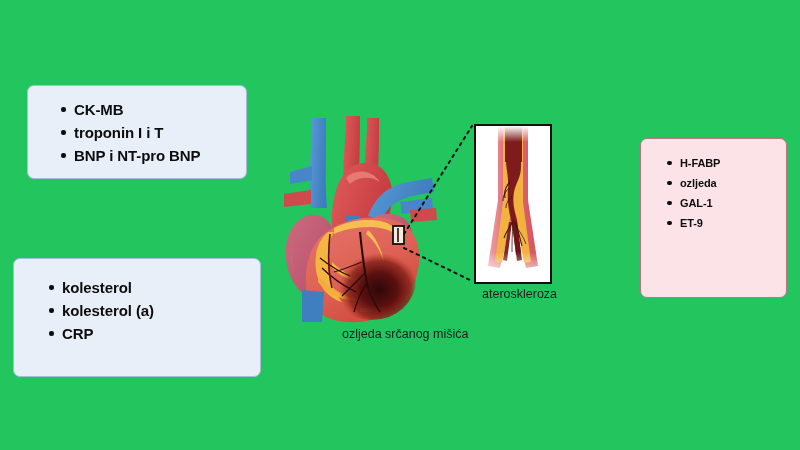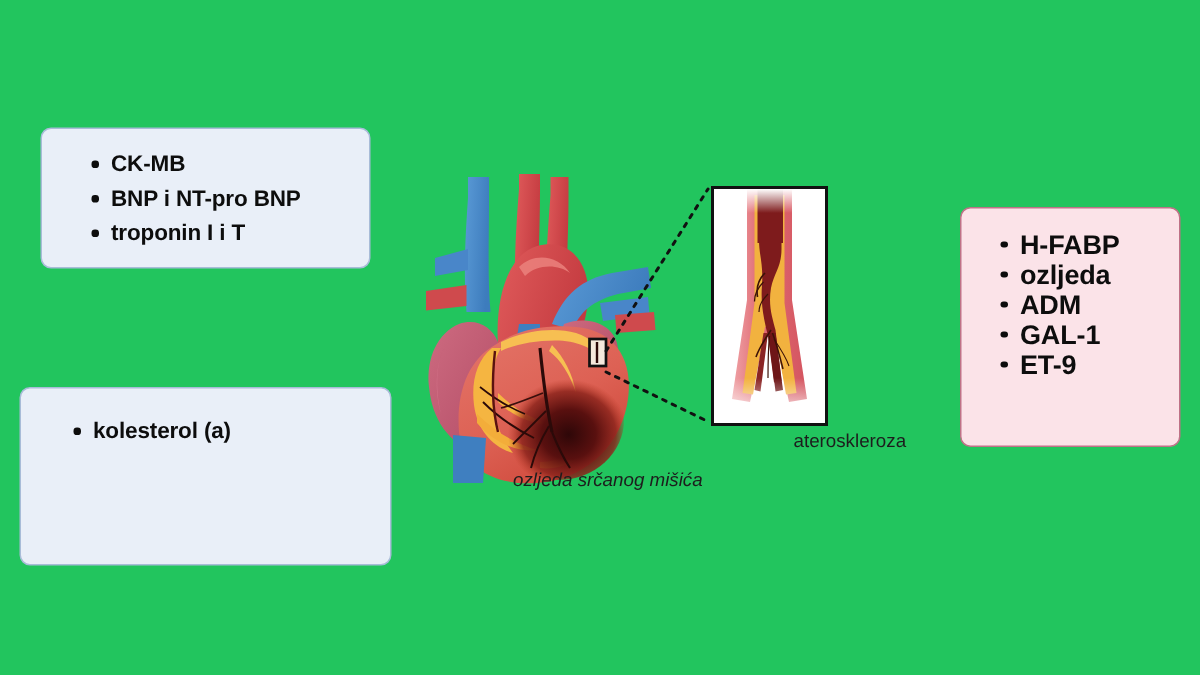--- a/index.html
+++ b/index.html
@@ -60,32 +60,32 @@
   #box-cardiac li { font-size: 15px; font-weight: bold; line-height: 23px; letter-spacing: -0.1px; }
 
   
   #box-lipid { left: 13px; top: 258px; width: 248px; height: 119px; }
   #box-lipid ul { margin: 17px 0 0 48px; }
   #box-lipid li { font-size: 15px; font-weight: bold; line-height: 23px; letter-spacing: -0.1px; }
 
   
   #box-novel { left: 640px; top: 138px; width: 147px; height: 160px; }
   #box-novel ul { margin: 14px 0 0 39px; }
-  #box-novel li { font-size: 18px; font-weight: bold; line-height: 20px; letter-spacing: -0.1px; }
+  #box-novel li { font-size: 11px; font-weight: bold; line-height: 20px; letter-spacing: -0.1px; }
 
   
   .caption {
     position: absolute;
     font-size: 12.5px;
     color: #1d1d1d;
     white-space: nowrap;
     font-weight: normal;
   }
-  #caption-myocardial { left: 342px; top: 313px; font-style: italic; }
-  #caption-atherosclerosis { left: 529px; top: 287px; }
+  #caption-myocardial { left: 342px; top: 327px; }
+  #caption-atherosclerosis { left: 482px; top: 287px; }
 
   
   #heart-figure {
     position: absolute;
     left: 272px;
     top: 112px;
     width: 170px;
     height: 212px;
   }
   #athero-panel {
@@ -108,36 +108,37 @@
   svg { display: block; }
 </style>
 </head>
 <body>
 
 <div id="canvas">
 
   <div class="box blue" id="box-cardiac">
     <ul>
       <li><span class="bullet"></span><span>CK-MB</span></li>
+      <li><span class="bullet"></span><span>troponin I i T</span></li>
       <li><span class="bullet"></span><span>BNP i NT-pro BNP</span></li>
-      <li><span class="bullet"></span><span>troponin I i T</span></li>
     </ul>
   </div>
 
   <div class="box blue" id="box-lipid">
     <ul>
+      <li><span class="bullet"></span><span>kolesterol</span></li>
       <li><span class="bullet"></span><span>kolesterol (a)</span></li>
+      <li><span class="bullet"></span><span>CRP</span></li>
     </ul>
   </div>
 
   <div class="box pink" id="box-novel">
     <ul>
       <li><span class="bullet"></span><span>H-FABP</span></li>
       <li><span class="bullet"></span><span>ozljeda</span></li>
-      <li><span class="bullet"></span><span>ADM</span></li>
       <li><span class="bullet"></span><span>GAL-1</span></li>
       <li><span class="bullet"></span><span>ET-9</span></li>
     </ul>
   </div>
 
   <div id="heart-figure">
     <svg width="170" height="212" viewBox="0 0 170 212" xmlns="http://www.w3.org/2000/svg">
       <defs>
         <radialGradient id="infarctGrad" cx="58%" cy="62%" r="46%">
           <stop offset="0%" stop-color="#2e0708"></stop>

